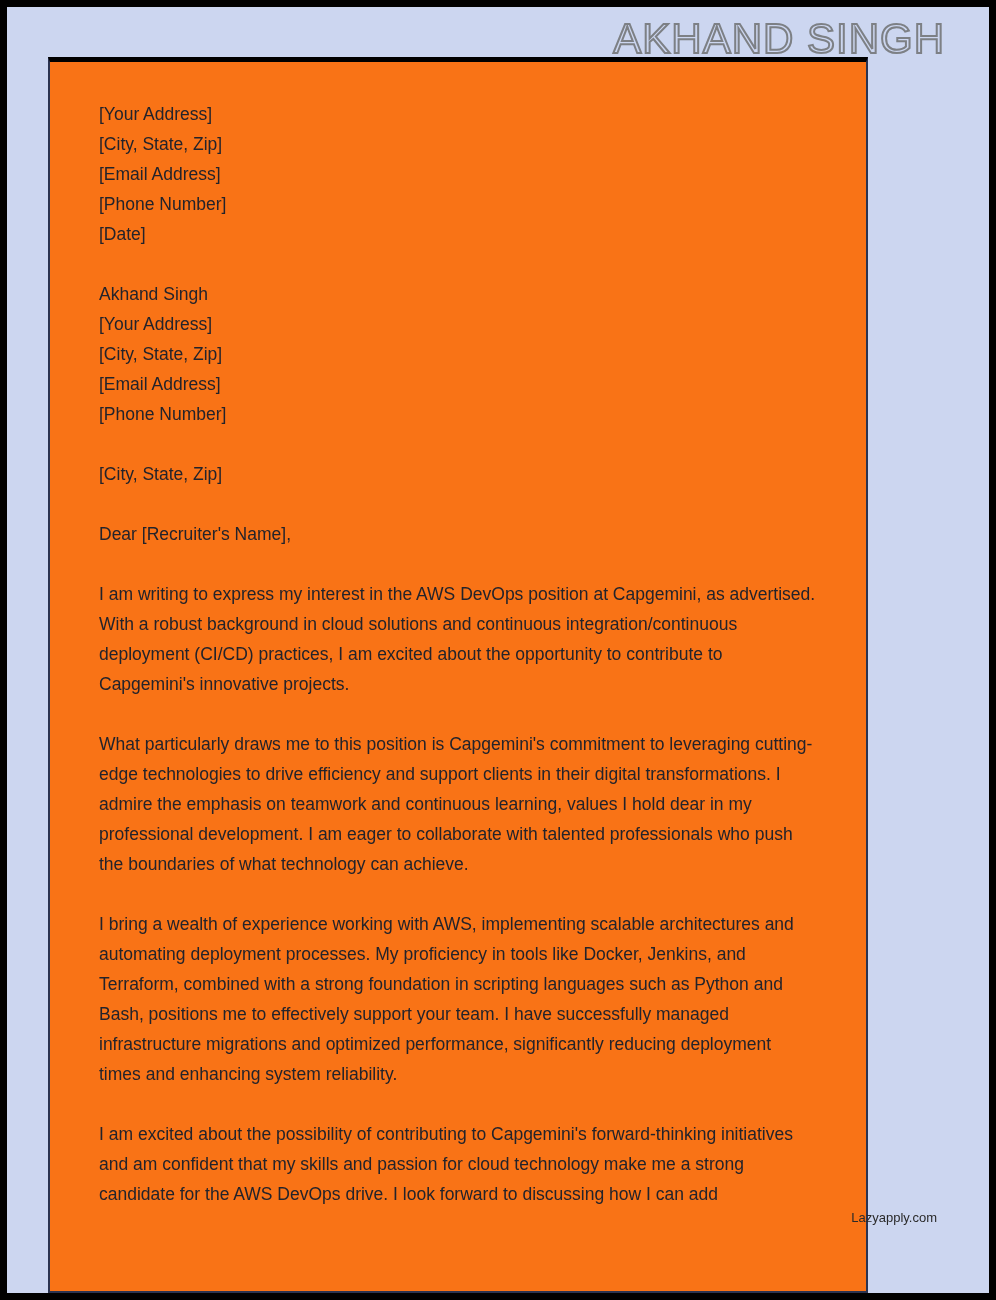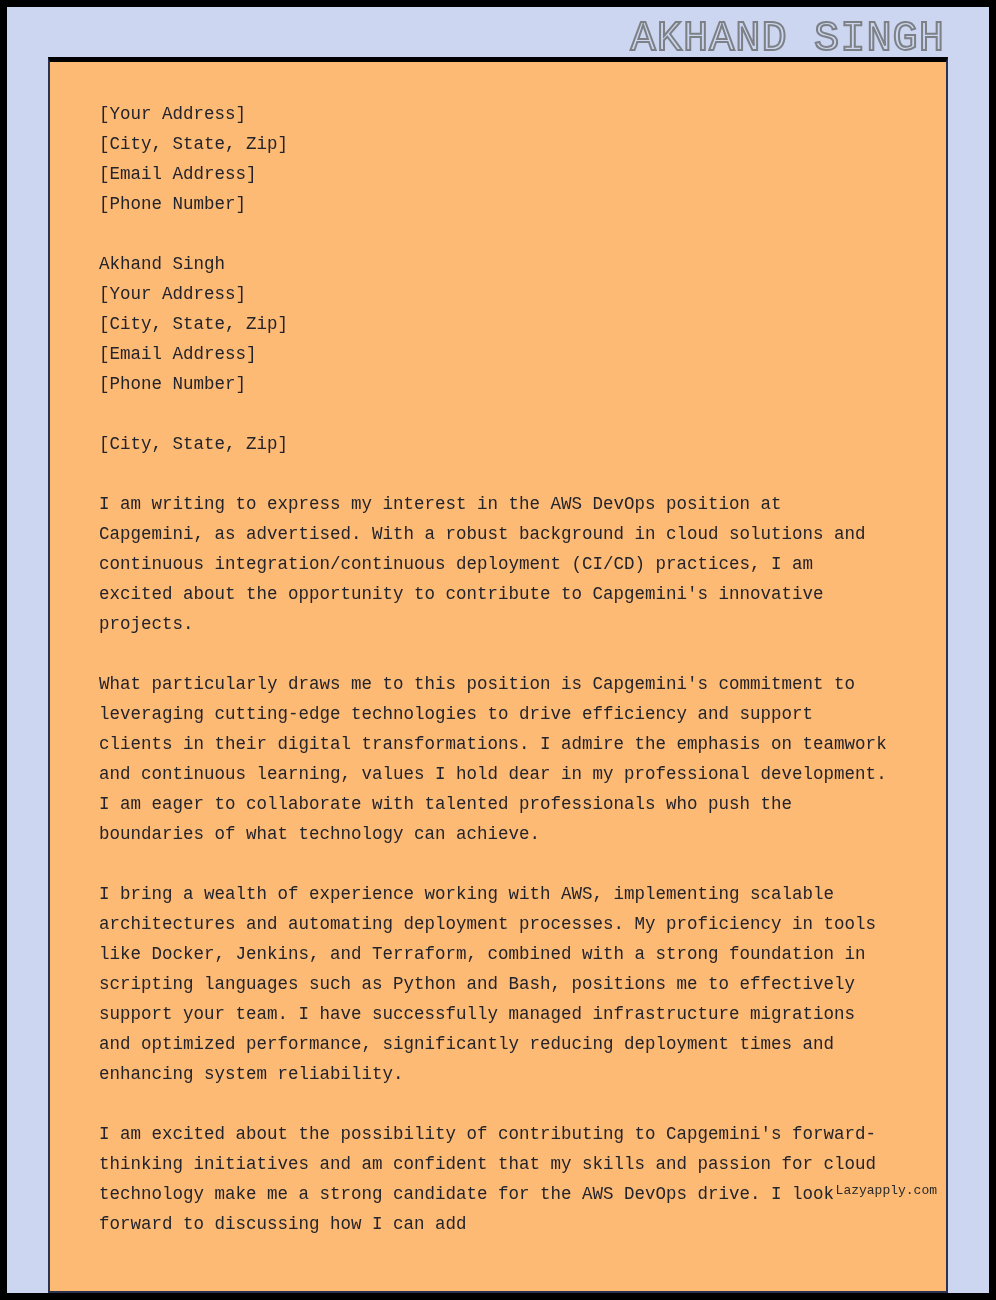--- a/index.html
+++ b/index.html
@@ -1,15 +1,15 @@
 <!DOCTYPE html>
 <html><head>
 <meta charset="utf-8">
 <style>
-  * { margin: 0; padding: 0; box-sizing: border-box; font-family: Liberation Mono, monospace; }
+  * { margin: 0; padding: 0; box-sizing: border-box; }
   html, body { width: 996px; height: 1300px; }
   body {
     position: relative;
     font-family: "Liberation Sans", sans-serif;
     background: #ccd6f0;
     border: 7px solid #000;
     overflow: hidden;
   }
 
   
@@ -26,74 +26,76 @@
   }
   @supports not (-webkit-text-stroke: 1px #000) {
     .brand { color: #7d8085; }
   }
 
   
   .page {
     position: absolute;
     left: 41px;
     top: 50px;
-    width: 900px;
+    width: 820px;
     height: 1236px;
-    background: #fdba74;
+    background: #f97316;
     border: 2px solid #2b3350;
     border-top: 5px solid #000000;
     overflow: hidden;
   }
   .page-inner {
     padding: 37px 50px 0 49px;
     color: #23232b;
     font-size: 17.5px;
     line-height: 30px;
   }
   .block { margin-bottom: 30px; }
   .para  { margin-bottom: 30px; max-width: 794px; }
   .line  { white-space: nowrap; }
 
   
   .watermark {
     position: absolute;
-    top: 1176px;
+    top: 1203px;
     right: 52px;
     font-size: 13px;
     color: #2a2a2a;
     z-index: 5;
   }
 </style>
 </head>
 <body>
 
 <div class="brand">AKHAND SINGH</div>
 
 <div class="page">
   <div class="page-inner">
 
     <div class="block">
       <div class="line">[Your Address]</div>
       <div class="line">[City, State, Zip]</div>
       <div class="line">[Email Address]</div>
       <div class="line">[Phone Number]</div>
+      <div class="line">[Date]</div>
     </div>
 
     <div class="block">
       <div class="line">Akhand Singh</div>
       <div class="line">[Your Address]</div>
       <div class="line">[City, State, Zip]</div>
       <div class="line">[Email Address]</div>
       <div class="line">[Phone Number]</div>
     </div>
 
     <div class="block">
       <div class="line">[City, State, Zip]</div>
     </div>
 
+    <div class="block">Dear [Recruiter's Name],</div>
 
     <div class="para">I am writing to express my interest in the AWS DevOps position at Capgemini, as advertised. With a robust background in cloud solutions and continuous integration/continuous deployment (CI/CD) practices, I am excited about the opportunity to contribute to Capgemini's innovative projects.</div>
     <div class="para">What particularly draws me to this position is Capgemini's commitment to leveraging cutting-edge technologies to drive efficiency and support clients in their digital transformations. I admire the emphasis on teamwork and continuous learning, values I hold dear in my professional development. I am eager to collaborate with talented professionals who push the boundaries of what technology can achieve.</div>
     <div class="para">I bring a wealth of experience working with AWS, implementing scalable architectures and automating deployment processes. My proficiency in tools like Docker, Jenkins, and Terraform, combined with a strong foundation in scripting languages such as Python and Bash, positions me to effectively support your team. I have successfully managed infrastructure migrations and optimized performance, significantly reducing deployment times and enhancing system reliability.</div>
     <div class="para">I am excited about the possibility of contributing to Capgemini's forward-thinking initiatives and am confident that my skills and passion for cloud technology make me a strong candidate for the AWS DevOps drive. I look forward to discussing how I can add</div>
 
   </div>
 </div>
 
 <div class="watermark">Lazyapply.com</div>

